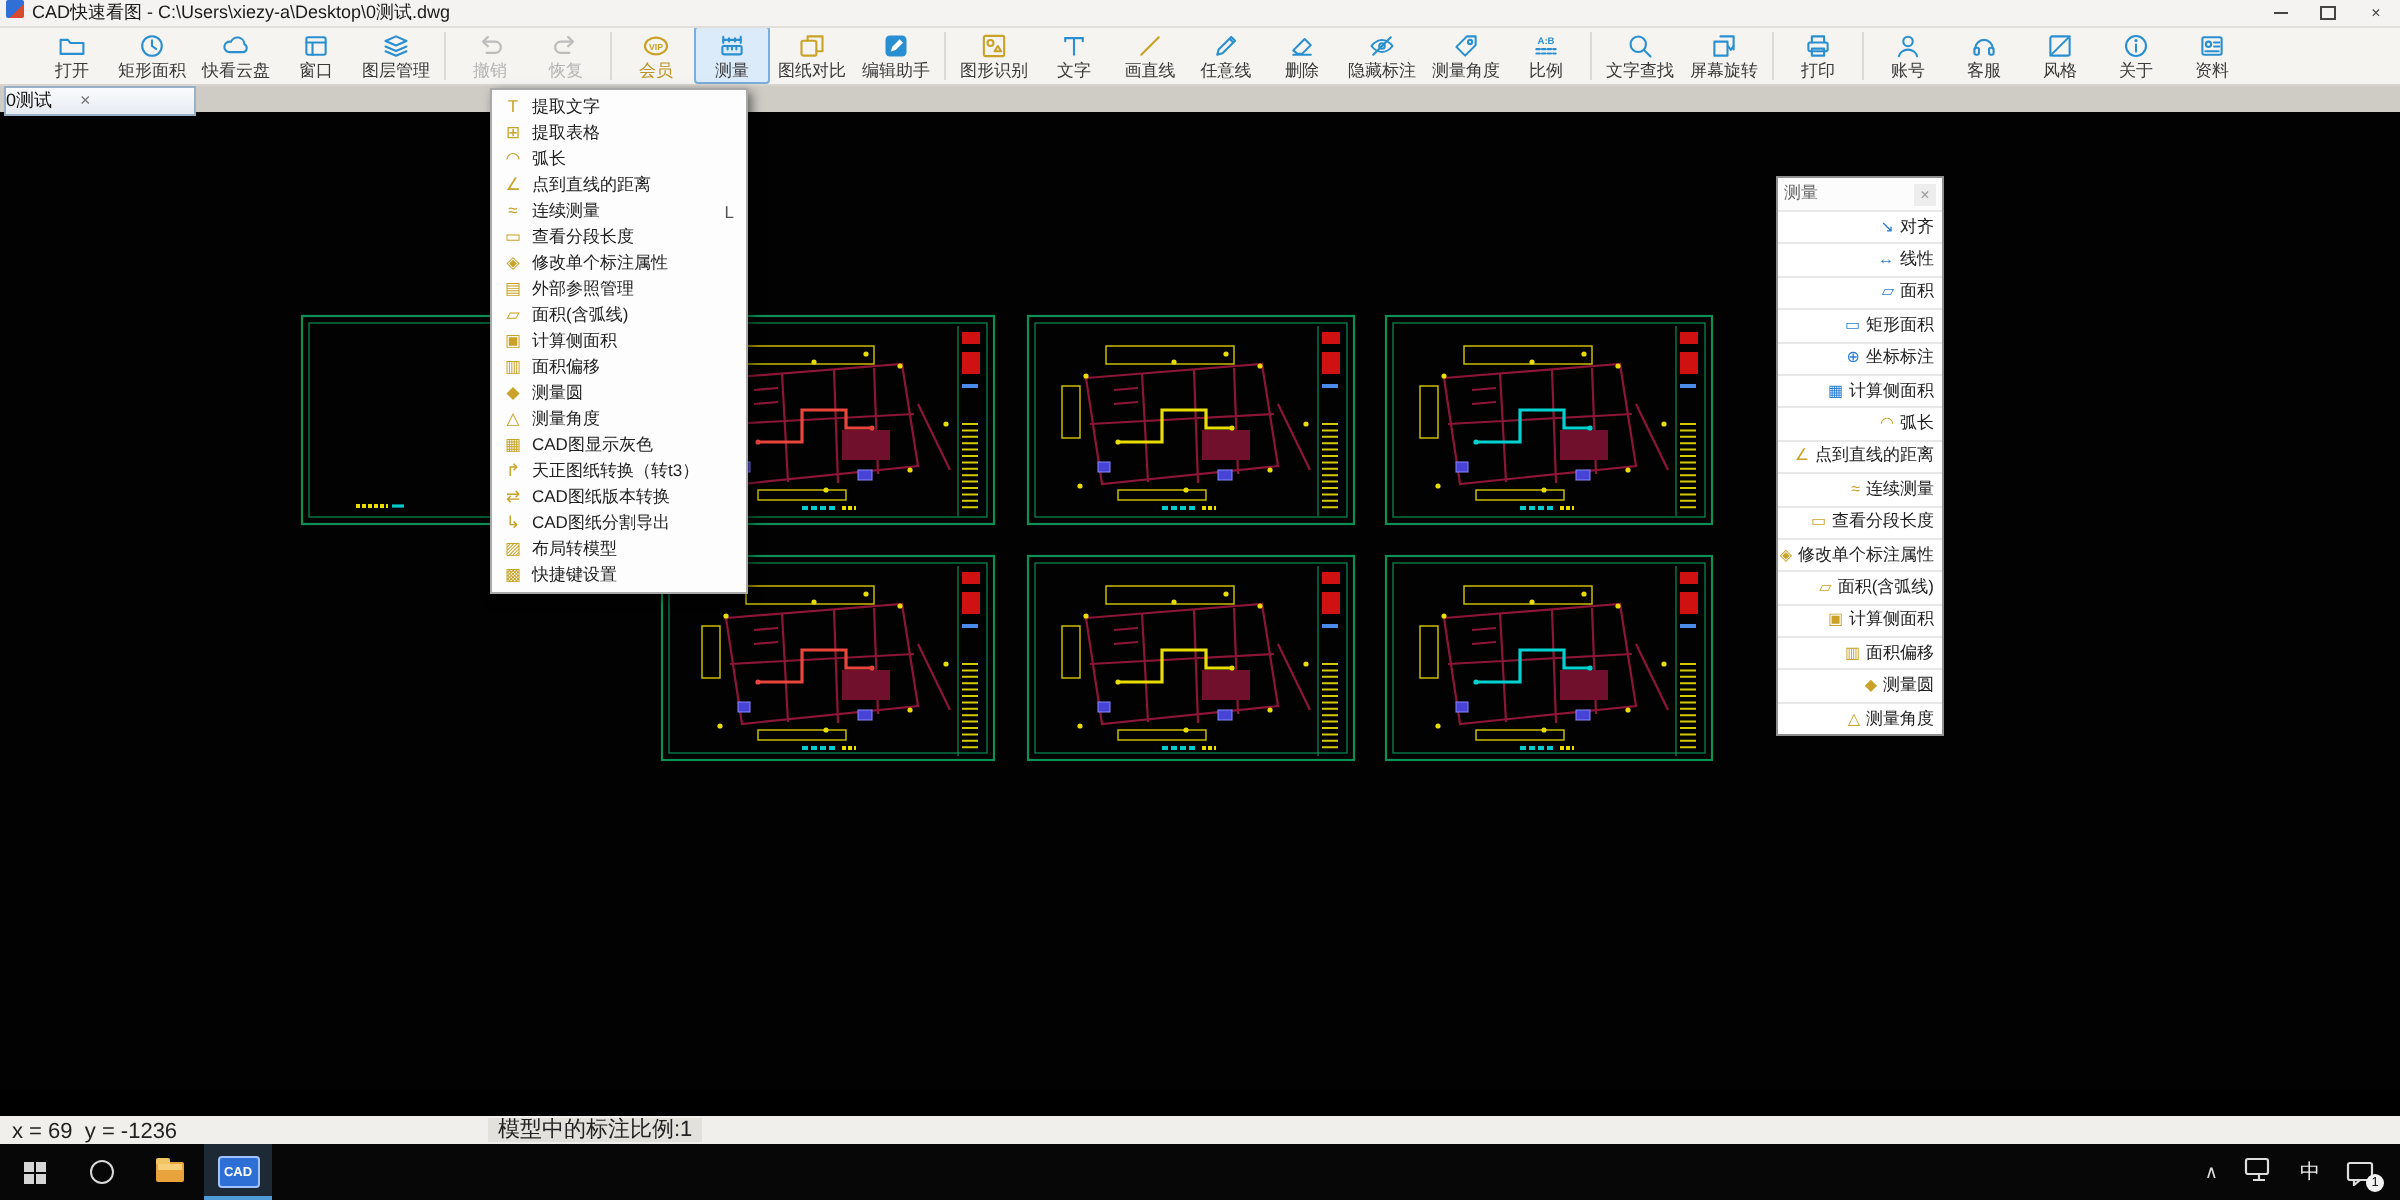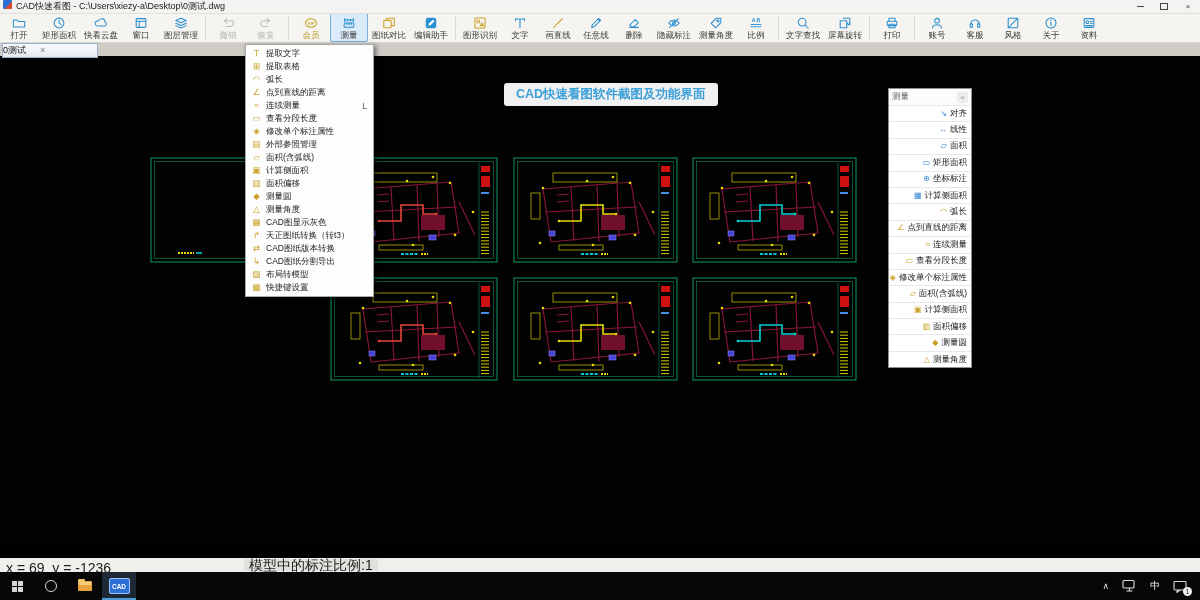--- a/index.html
+++ b/index.html
@@ -11,21 +11,21 @@
   .titlebar{position:absolute;top:0;left:0;right:0;height:13px;background:#f4f3f1;display:flex;align-items:flex-start;font-size:9px;color:#1a1a1a;border-bottom:1px solid #e2dfda;z-index:50;}
   .app-ico{width:9px;height:9px;margin:0 4px 0 3px;background:linear-gradient(135deg,#2f6fd6 60%,#d64a2f 60%);border-radius:1px;flex:0 0 auto;}
   .win-title{white-space:nowrap;line-height:13px;}
   .win-controls{margin-left:auto;display:flex;height:100%;}
   .wc{width:24px;display:flex;align-items:center;justify-content:center;color:#444;font-size:8px;line-height:13px;}
   .wc i{display:block;}
   .wc .bar{width:7px;height:1px;background:#444;}
   .wc .box{width:6px;height:5px;border:1px solid #444;}
 
   
-  .toolbar{position:absolute;top:13px;left:0;right:0;height:29px;background:#f6f4f1;border-bottom:1px solid #d8d5cf;display:flex;align-items:center;padding:0 0;z-index:45;}
+  .toolbar{position:absolute;top:13px;left:0;right:0;height:29px;background:#f6f4f1;border-bottom:1px solid #d8d5cf;display:flex;align-items:center;padding:0 17px;z-index:45;}
   .tb{display:flex;flex-direction:column;align-items:center;justify-content:center;min-width:30px;height:27px;padding:0 3px;border:1px solid transparent;border-radius:2px;}
   .tb .ic{width:14px;height:14px;display:block;}
   .tb .lb{font-size:8.5px;color:#3a3a3a;line-height:10px;white-space:nowrap;}
   .tb.blue .ic{color:#2a8fd0;}
   .tb.gold .ic{color:#c9a227;}
   .tb.filled .ic{color:#2a8fd0;}
   .tb.disabled .ic{color:#bcbcbc;}
   .tb.disabled .lb{color:#b3b3b3;}
   .tb.goldlb .lb{color:#bb9325;}
   .tb.active{background:#dcebf9;border-color:#7aaede;}
@@ -64,21 +64,21 @@
   .prow.gold .pic{color:#c9a227;}
 
   
   .ltabs{position:absolute;top:545px;left:0;right:0;height:13px;background:#e9e7e2;border-top:1px solid #b9b6b0;display:flex;align-items:stretch;z-index:10;}
   .ltstub{width:16px;height:13px;background:#fbfbfa;clip-path:polygon(0 0,10px 0,16px 100%,0 100%);}
   .lt{height:13px;line-height:13px;font-size:8.5px;padding:0 16px;margin-left:-4px;clip-path:polygon(9px 0,calc(100% - 9px) 0,100% 100%,0 100%);white-space:nowrap;}
   .lt.active{background:#2e2e2e;color:#fff;}
   .lt.normal{background:#fbfbfa;color:#111;}
 
   
-  .statusbar{position:absolute;top:558px;left:0;right:0;height:14px;background:#f1efeb;font-size:14px;color:#222;z-index:10;}
+  .statusbar{position:absolute;top:558px;left:0;right:0;height:14px;background:#f1efeb;font-size:11px;color:#222;z-index:10;}
   .coords{position:absolute;left:6px;top:2px;white-space:pre;}
   .scalechip{position:absolute;left:244px;top:1px;background:#e3e1dc;padding:0 5px;line-height:12px;white-space:nowrap;}
 
   
   .taskbar{position:absolute;top:572px;left:0;right:0;height:28px;background:#070707;display:flex;align-items:center;color:#e8e8e8;z-index:70;}
   .tk{width:34px;height:28px;display:flex;align-items:center;justify-content:center;flex:0 0 auto;}
   .tk.activeapp{background:rgba(90,130,175,.28);box-shadow:inset 0 -2px 0 #4f9bd8;}
   .winlogo{width:11px;height:11px;display:grid;grid-template-columns:5px 5px;grid-template-rows:5px 5px;gap:1px;}
   .winlogo i{background:#d6d6d6;}
   .circ{width:10px;height:10px;border:1.4px solid #d6d6d6;border-radius:50%;}
@@ -321,21 +321,20 @@
     </div>
 
   <div class="tabbar">
     <div class="doctab">
       <span class="dtl">0测试</span>
       <span class="x">×</span>
     </div>
   </div>
 
   <div class="canvas" id="canvas">
-    <div class="banner">CAD快速看图软件截图及功能界面</div>
   <div class="thumb" style="left: 150px; top: 101px;">
         <svg width="348" height="106" viewBox="0 0 348 106">
           <rect x="1" y="1" width="346" height="104" class="gr"></rect>
           <rect x="4.5" y="4.5" width="339" height="97" class="gr thin"></rect>
           <path d="M28 96h16" stroke="#e8dc00" stroke-width="2" stroke-dasharray="2 1"></path>
           <path d="M46 96h6" stroke="#00cccc" stroke-width="1.6"></path>
           <g transform="translate(183,0)">
             <polygon points="30,32 118,25 126,76 38,85" class="pl"></polygon>
             <path d="M58 29.5L61 84M84 28l2 56.5M104 27l2 53M32 55l92-5" class="pl thin"></path>
             <rect x="88" y="58" width="24" height="15" fill="#70102c"></rect>

